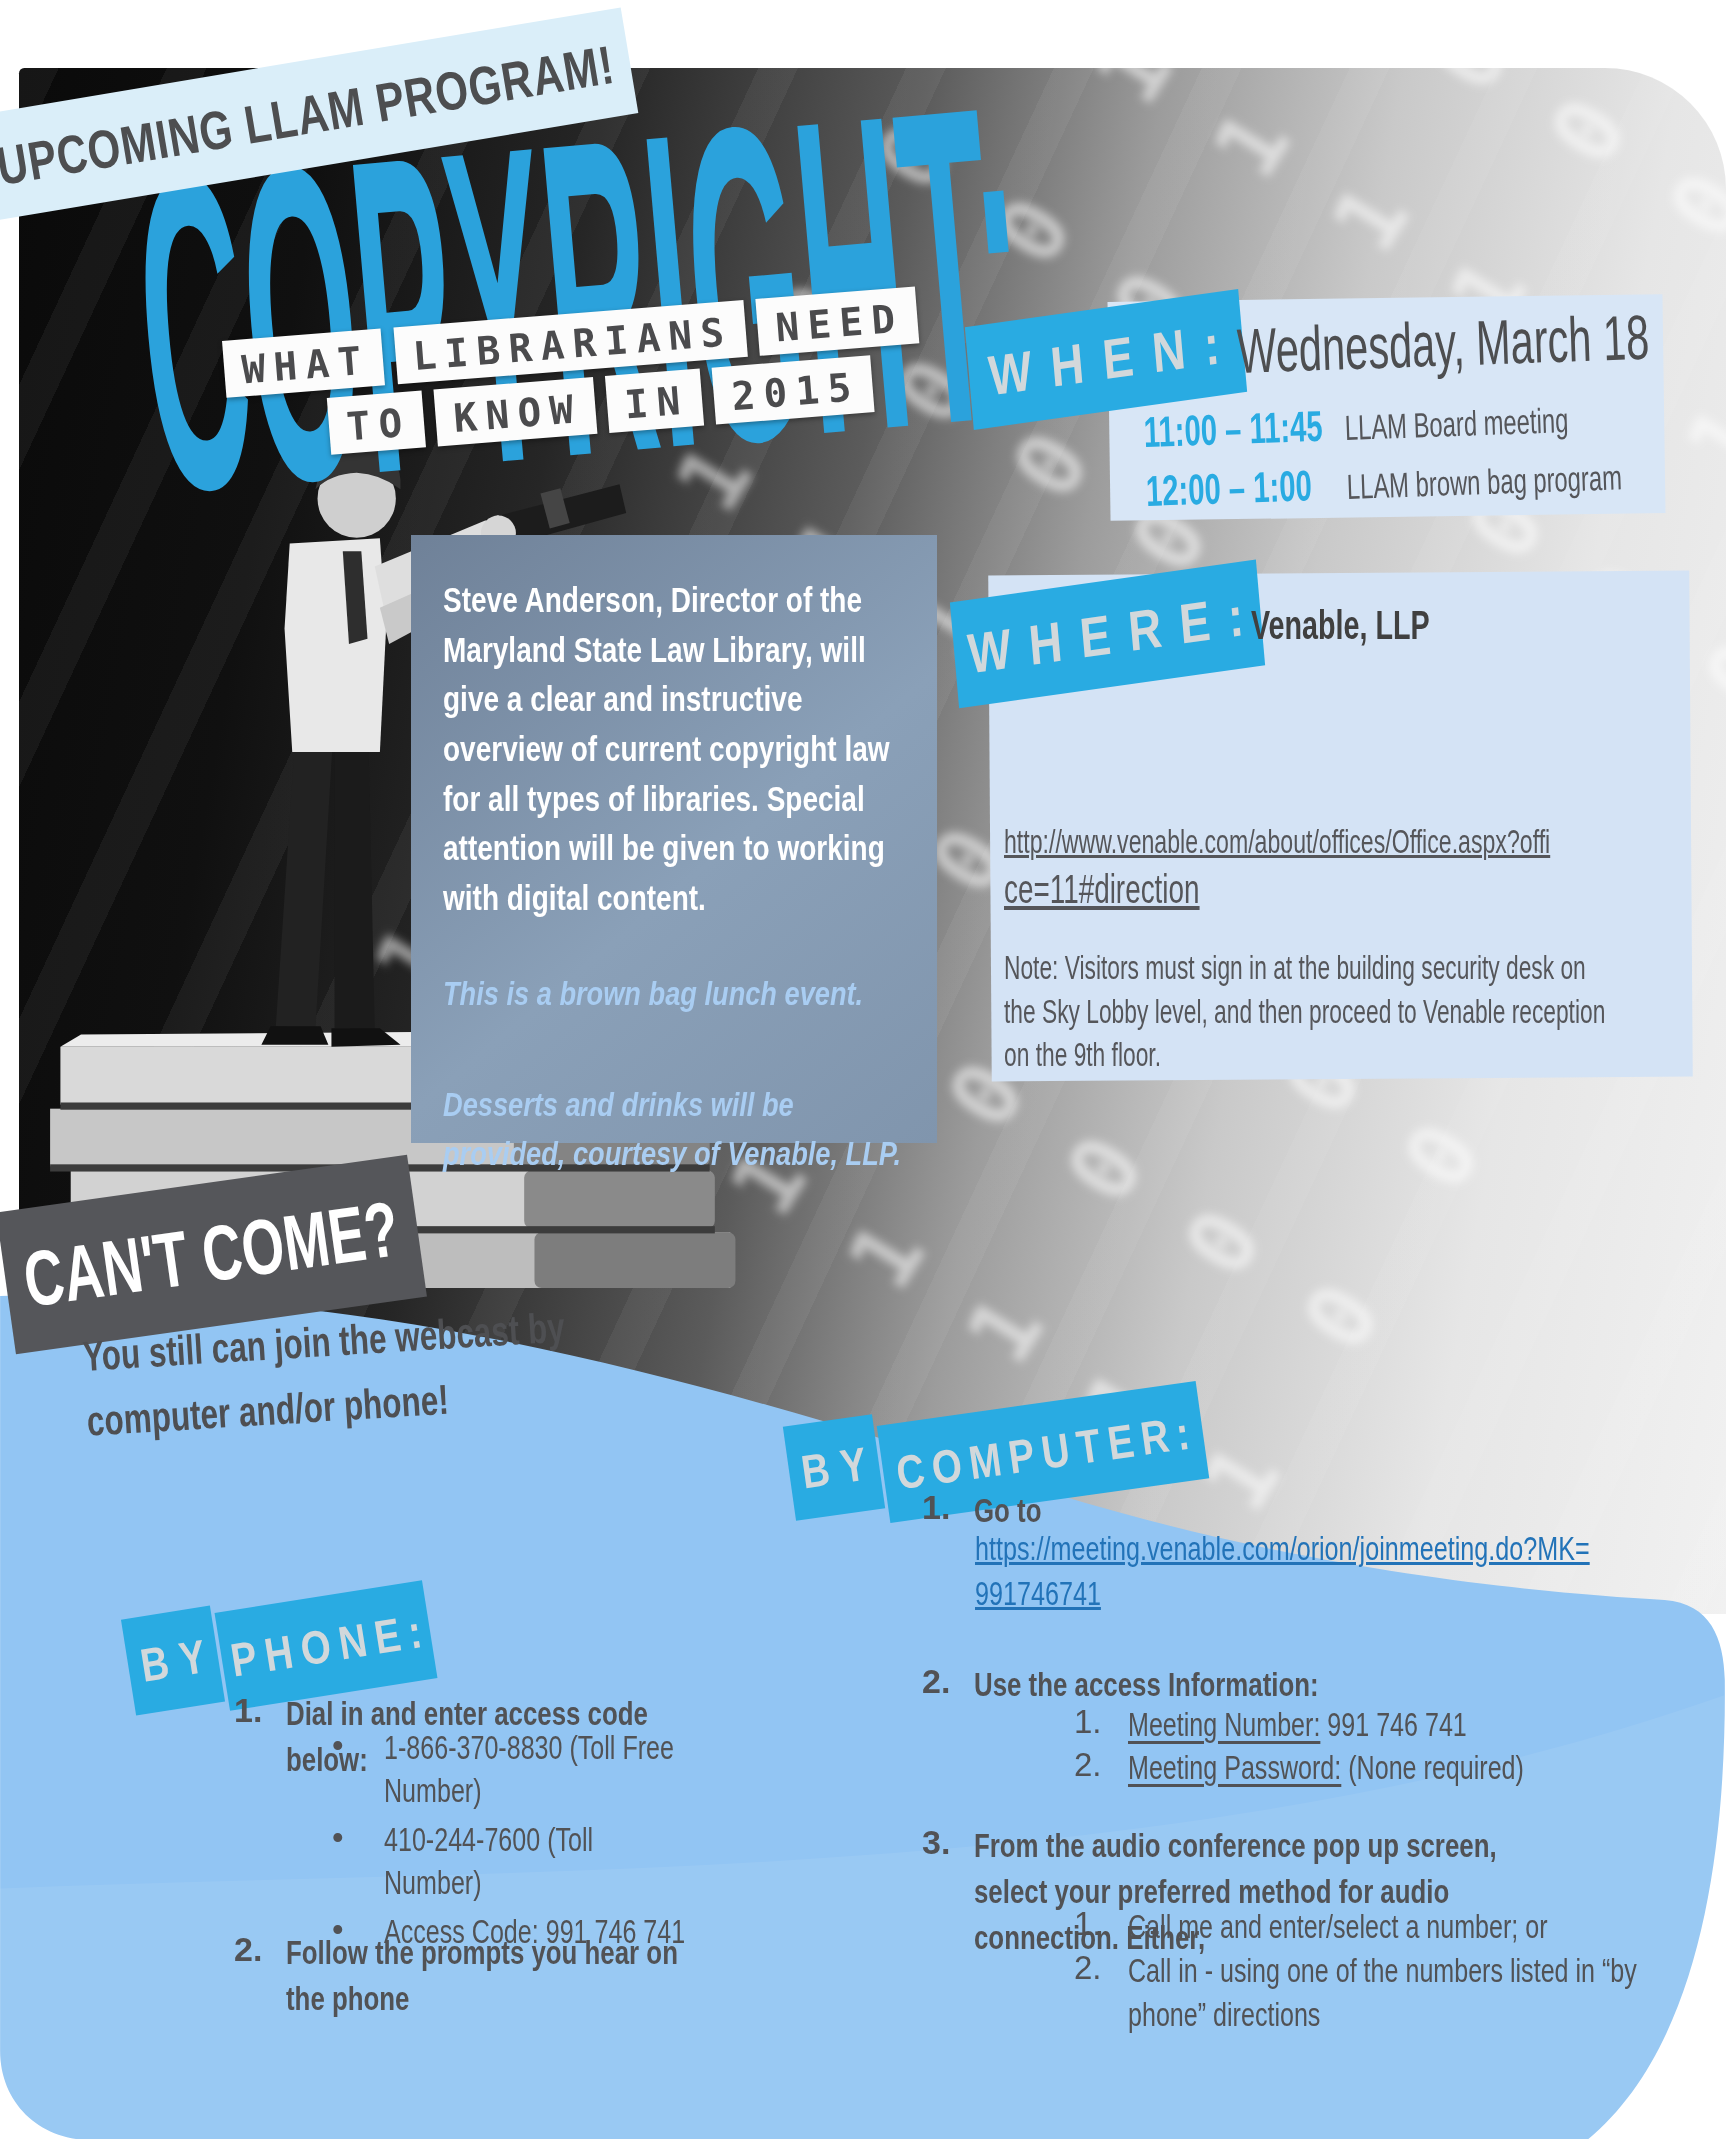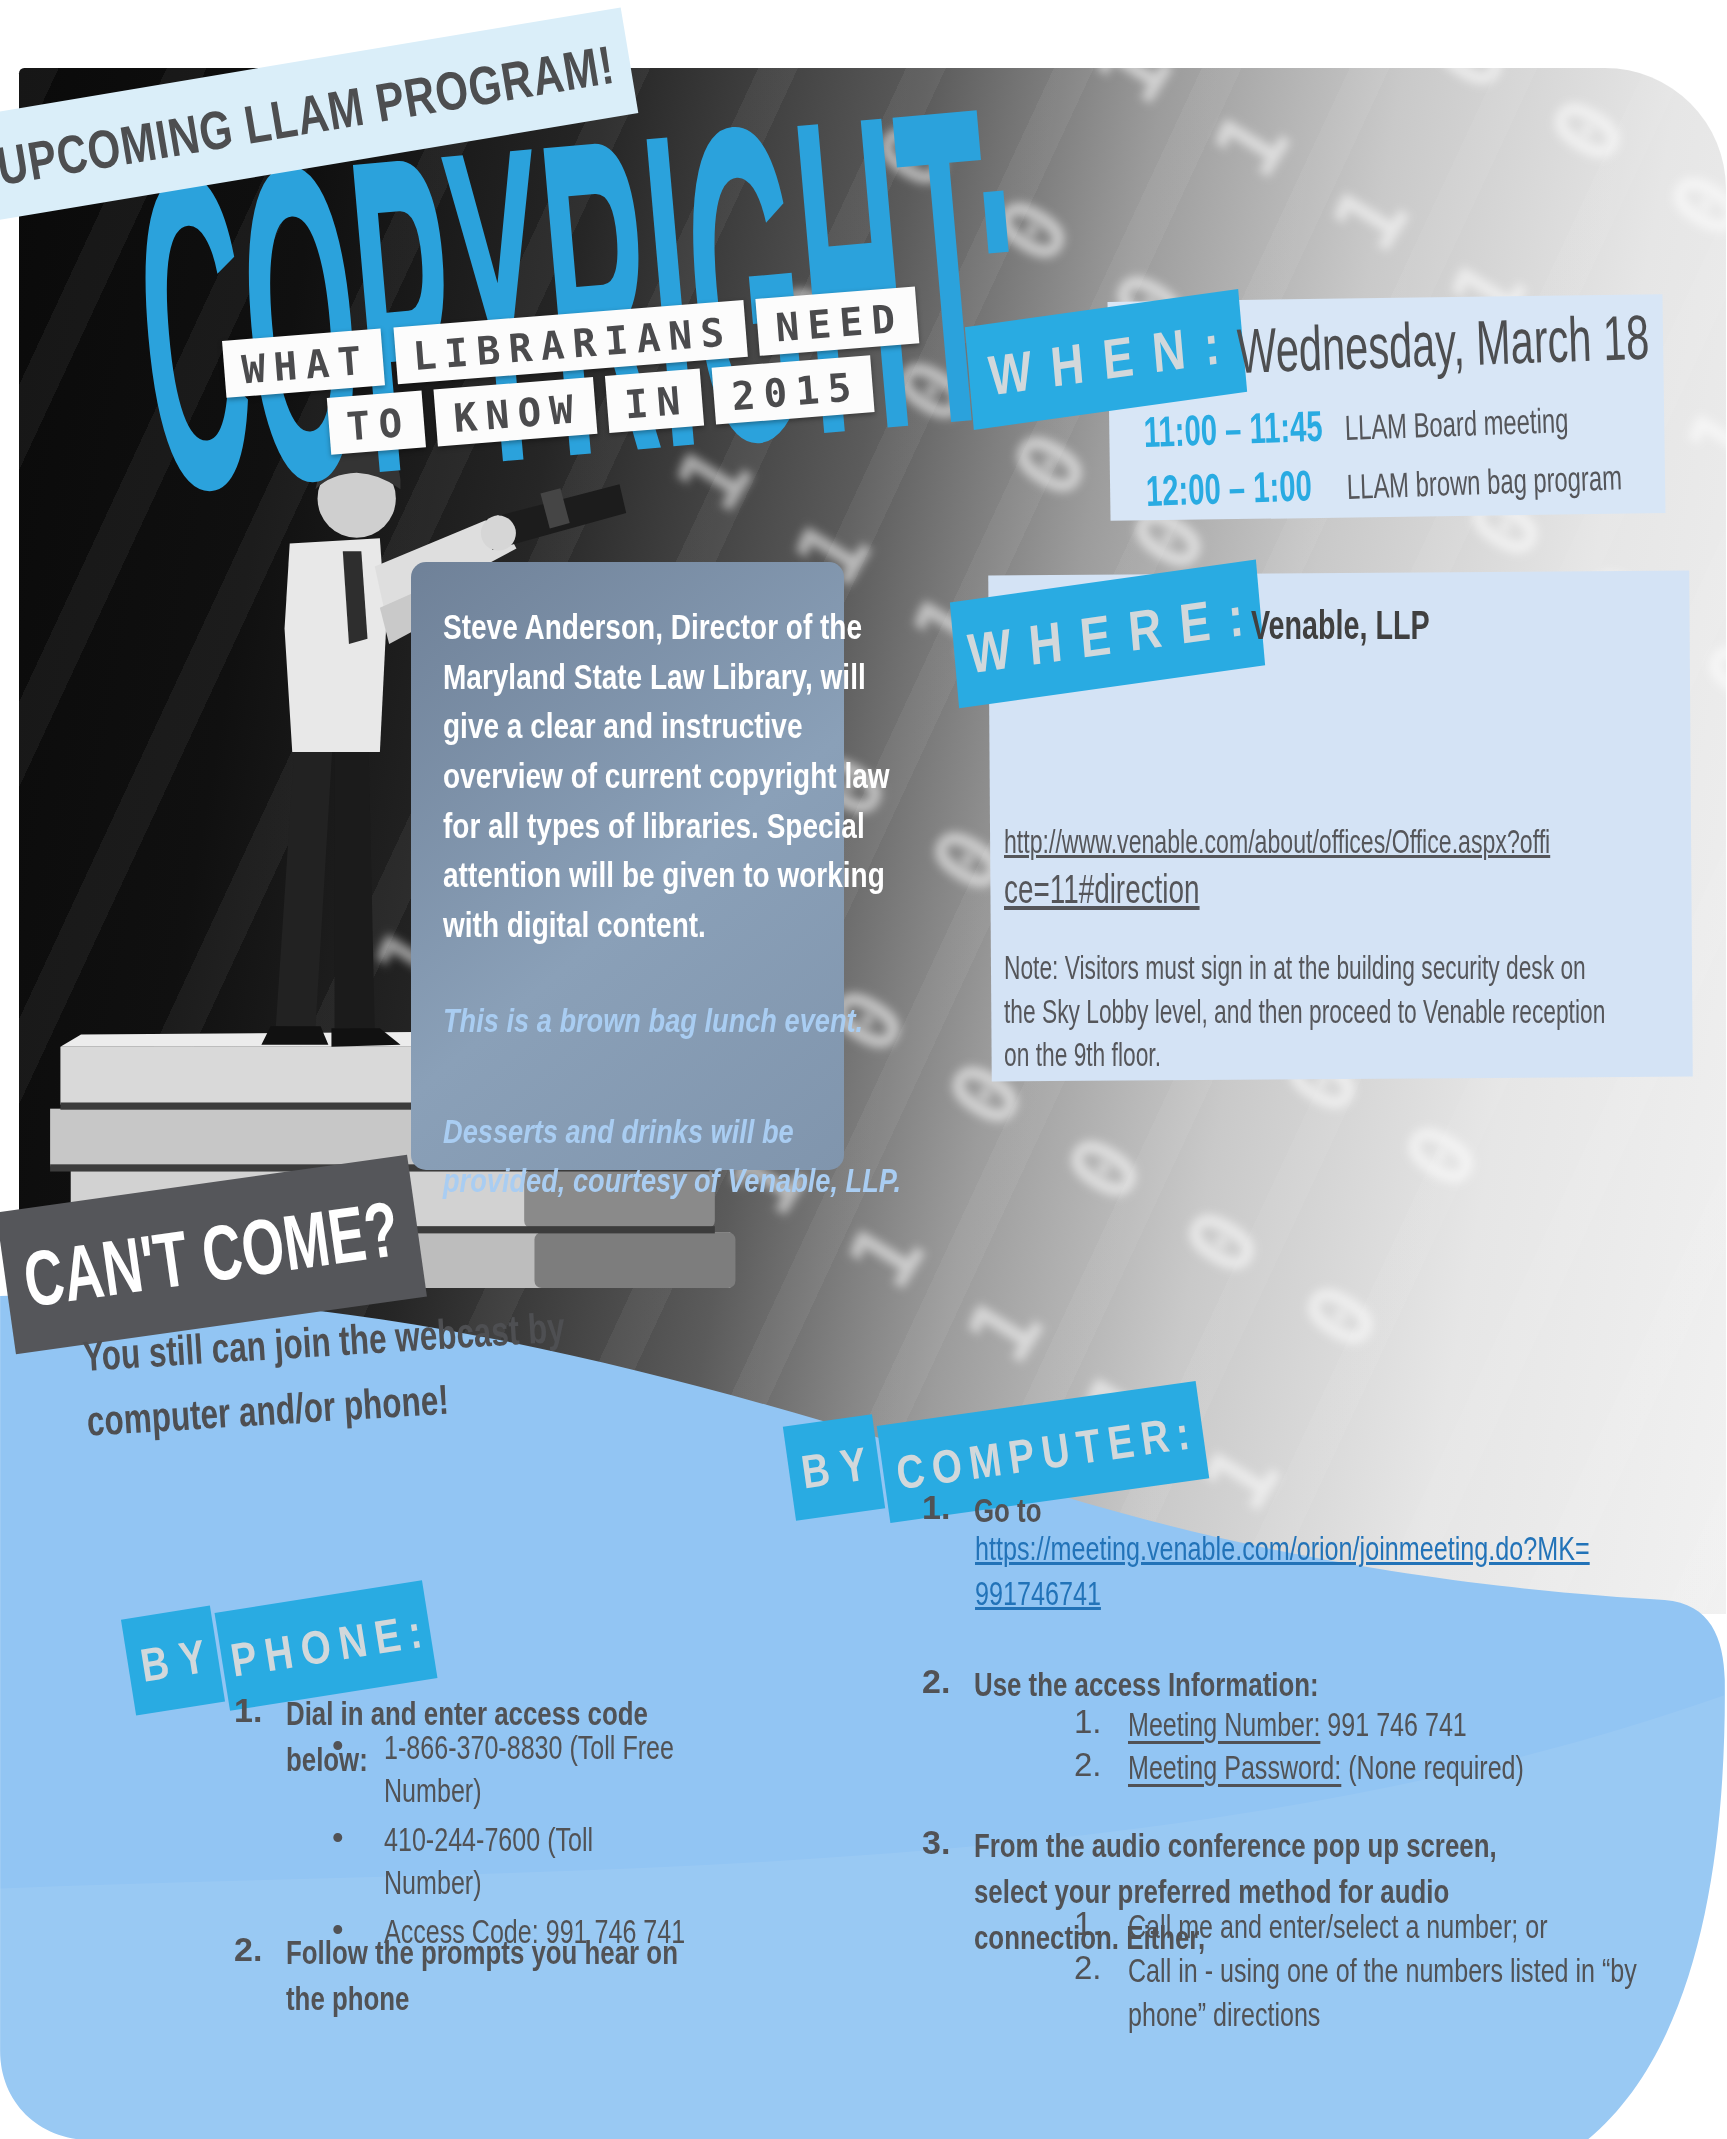--- a/index.html
+++ b/index.html
@@ -27,23 +27,23 @@
     filter:blur(4.6px); white-space:nowrap;
   }
   
   .man-books { position:absolute; left:18.5px; top:412px; z-index:2; }
   
   .panel { position:absolute; z-index:3; background:#d8e6f6; }
   .panel-when  { left:1109px; top:298px;  width:555px; height:219px; transform:rotate(-0.8deg); }
   .panel-where { left:990px; top:573px; width:701px; height:506px; transform:rotate(-0.4deg); background:#d4e3f5; }
   
   .steve {
-    position:absolute; left:411px; top:562px; width:433px; height:608px; z-index:3;
+    position:absolute; left:411px; top:535px; width:526px; height:608px; z-index:3;
     background:linear-gradient(140deg,#6f8198 0%,#8aa0b8 55%,#8095ad 100%);
-    box-sizing:border-box; padding:40px 30px 20.6px 32px; color:#ffffff;border-radius:15px;
+    box-sizing:border-box; padding:40px 30px 20.6px 32px; color:#ffffff;
   }
   .steve-par { font-size:35px; font-weight:bold; line-height:1.42; width:580px;
     transform:scaleX(0.8); transform-origin:0 0; }
   .steve-note { font-size:34px; font-weight:bold; font-style:italic; color:#a9cdf2;
     width:580px; transform:scaleX(0.8); transform-origin:0 0; line-height:1.45; }
   
   .blob { position:absolute; inset:0; z-index:4; pointer-events:none; }
   
   .tag {
     position:absolute; z-index:5; background:#29abe2; color:#d2d8db;

